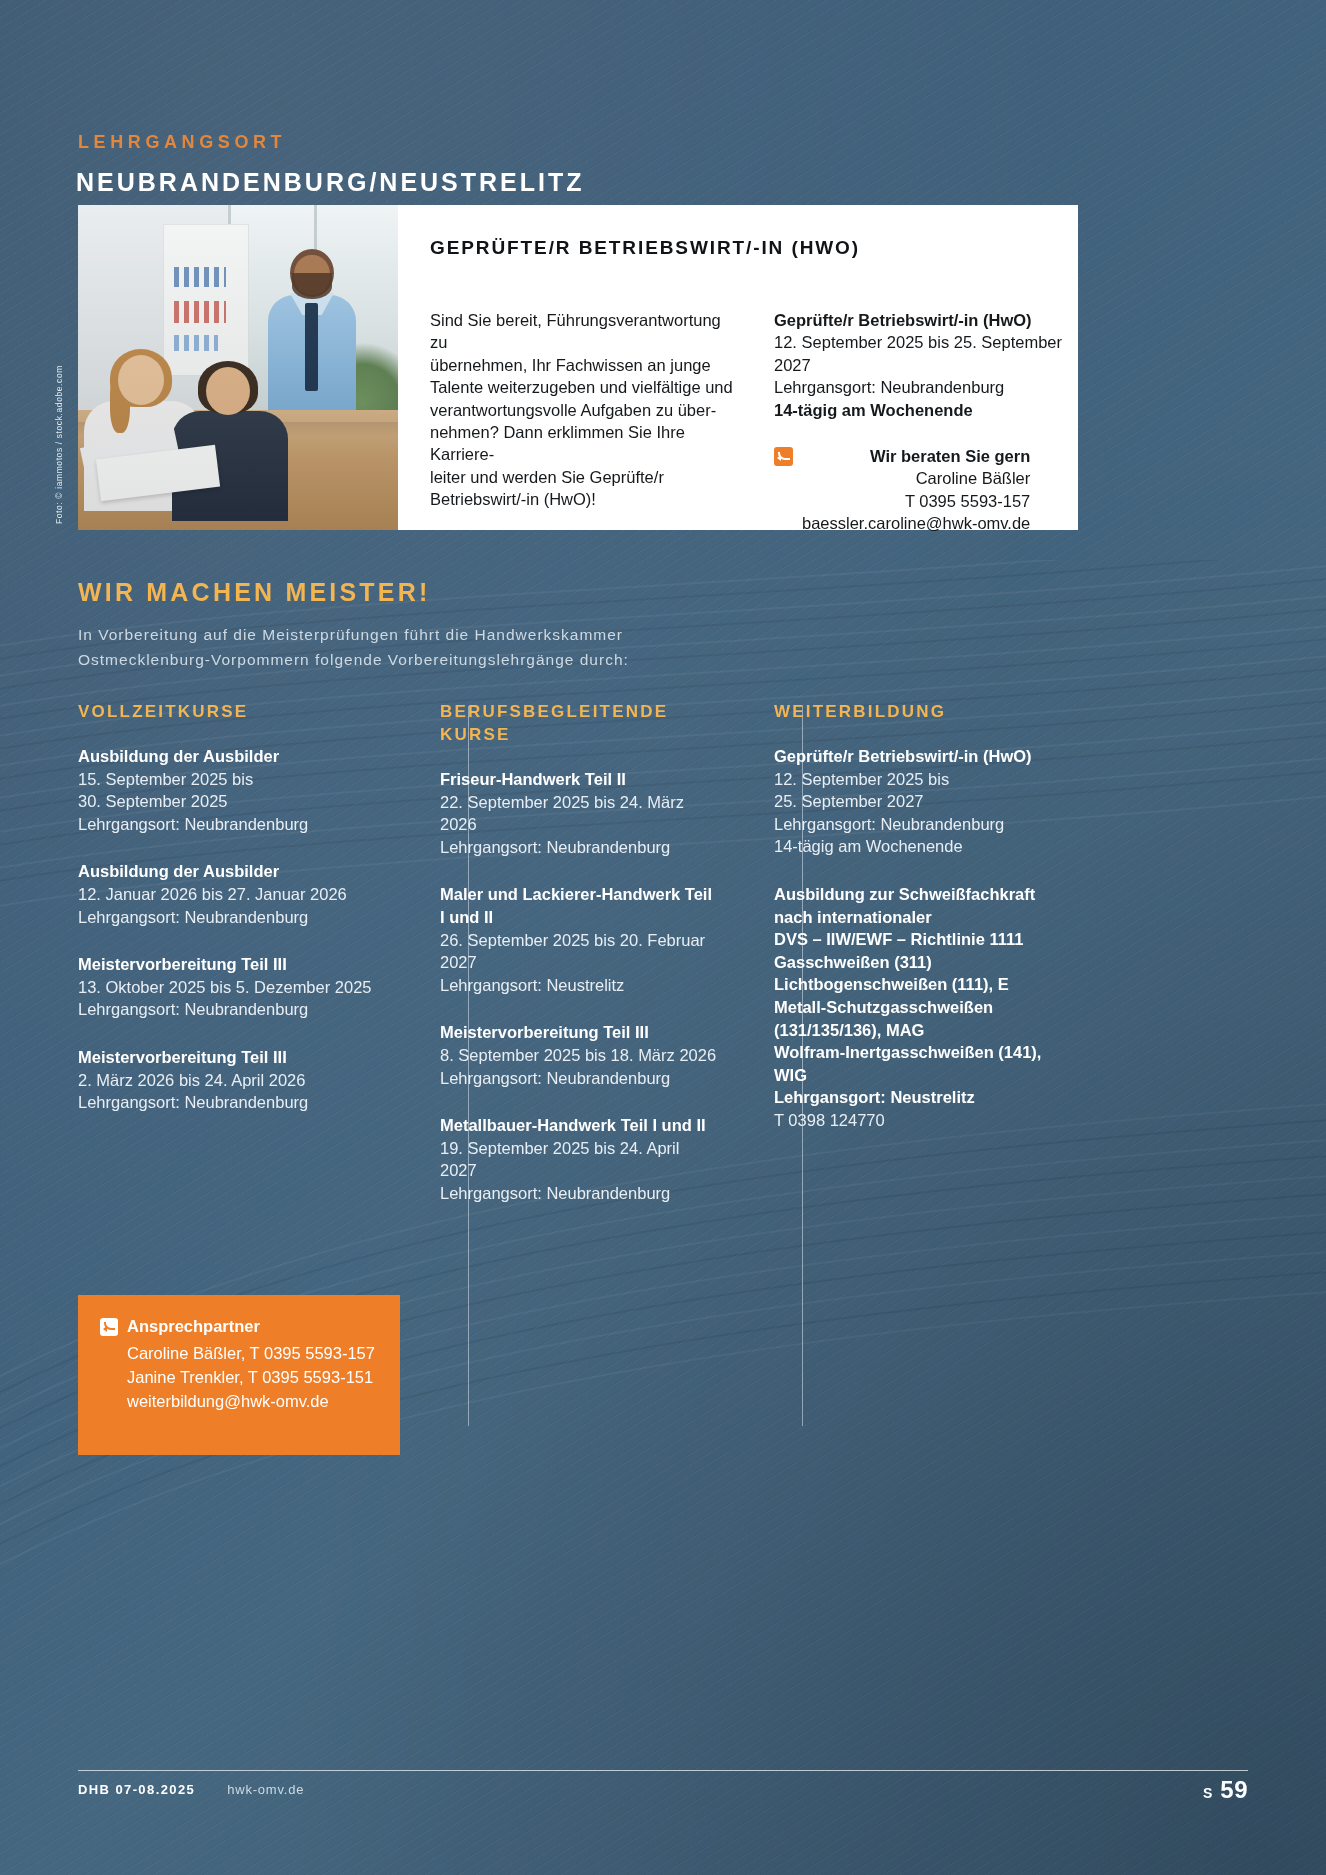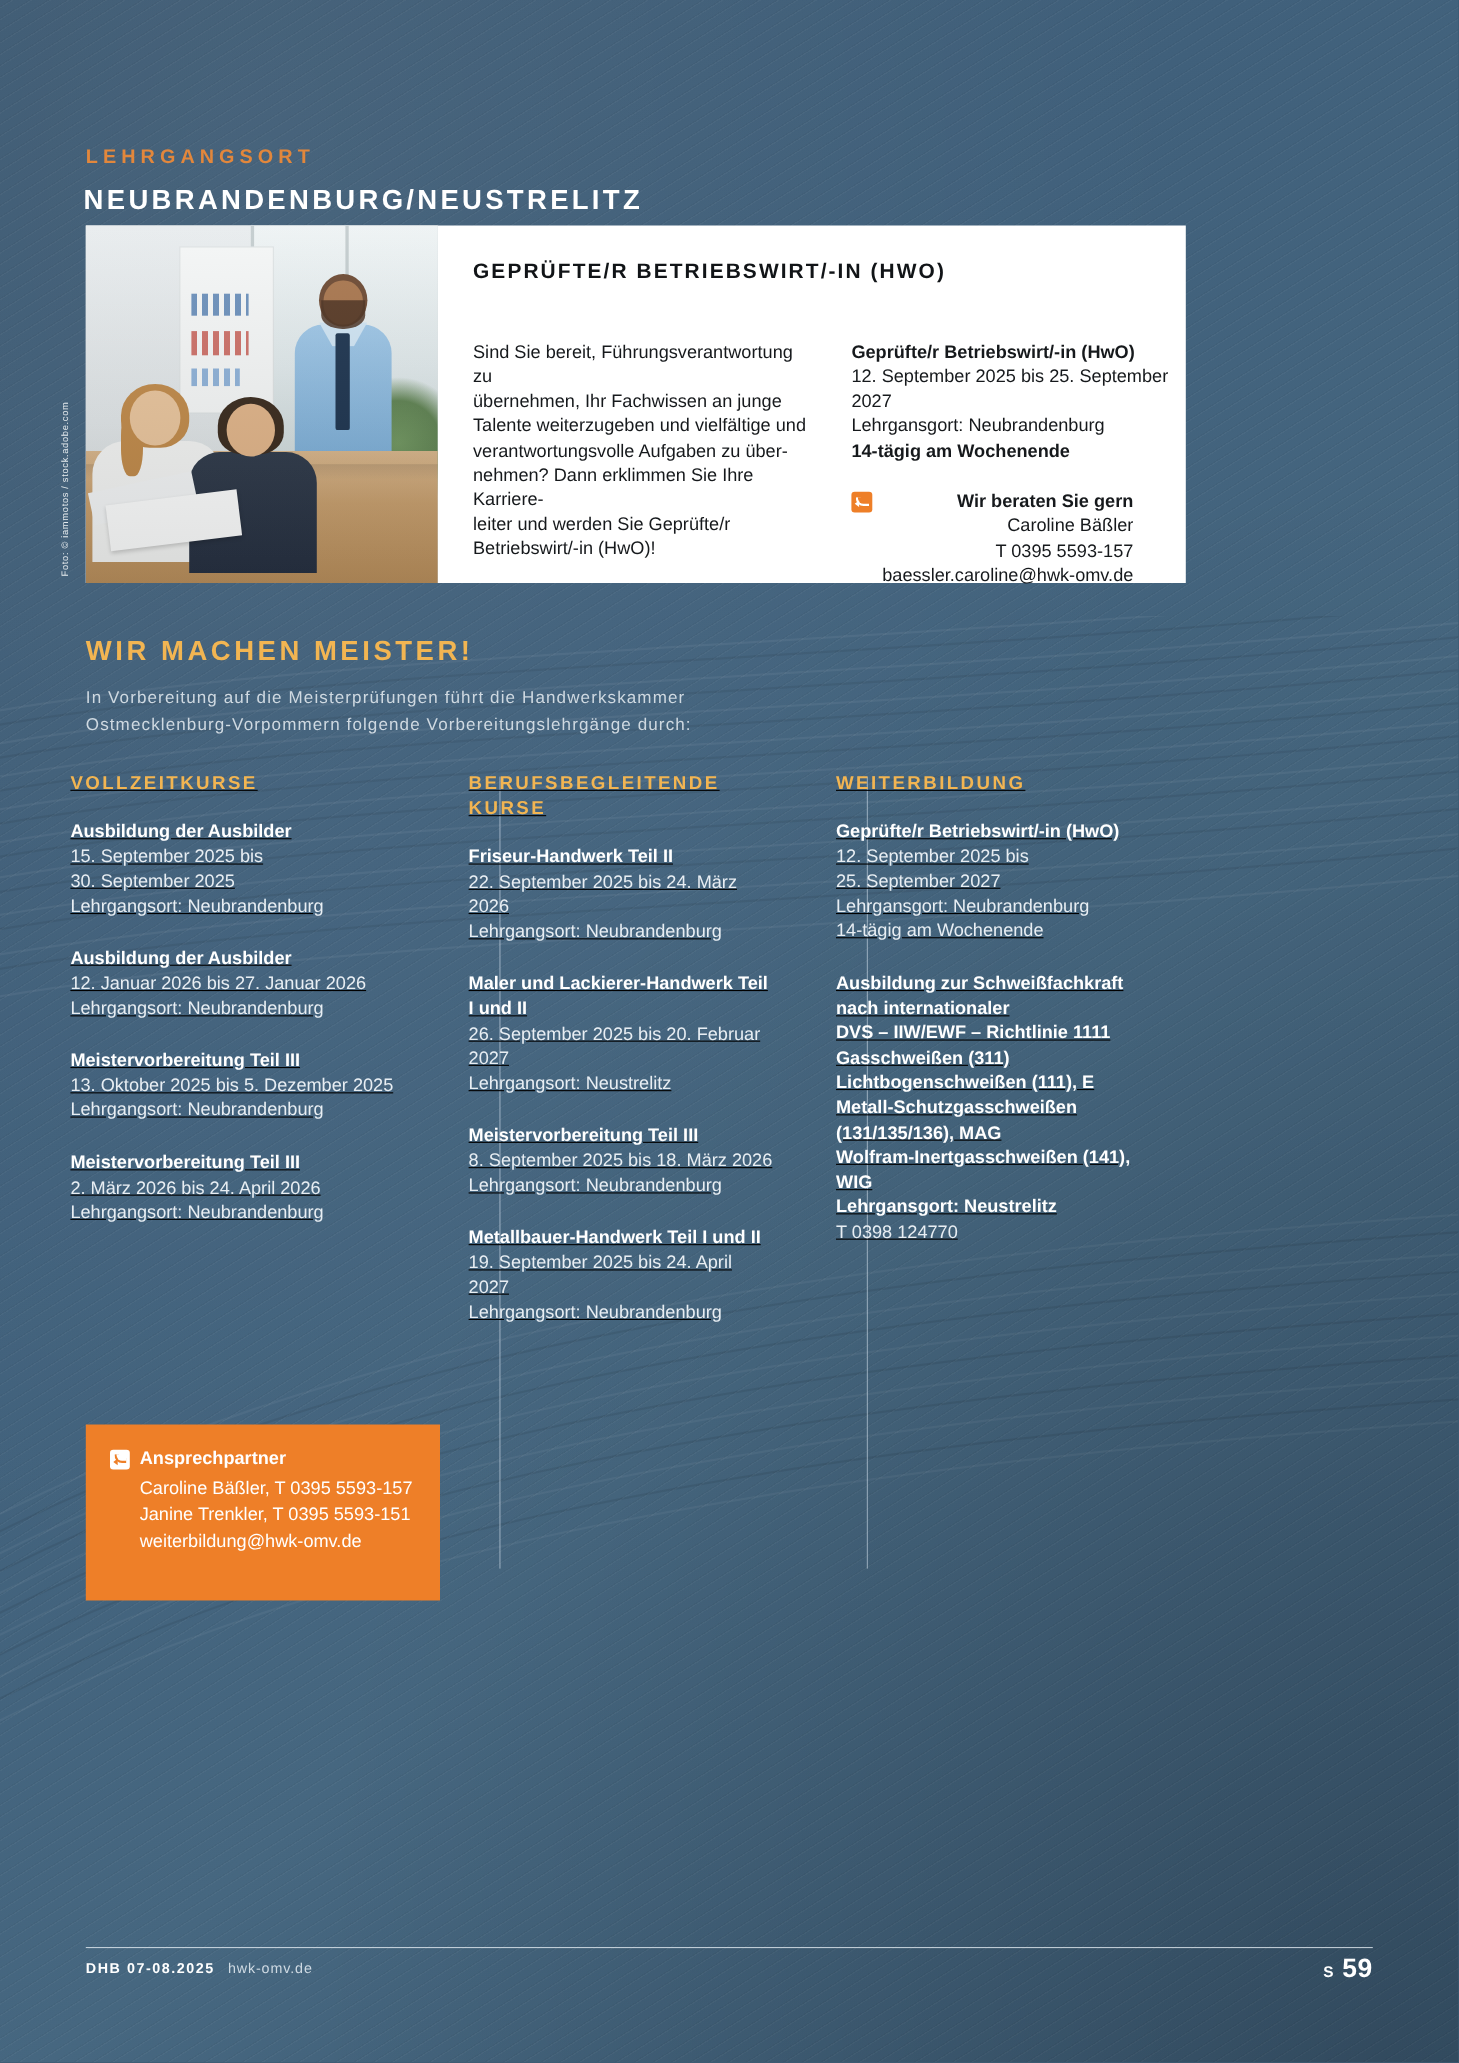--- a/index.html
+++ b/index.html
@@ -156,21 +156,21 @@
   .meister-title{
     position:absolute; left:78px; top:578px;
     font-size:25px; font-weight:700; letter-spacing:3.2px; color:#f2b552;
   }
   .meister-sub{
     position:absolute; left:78px; top:622px; width:700px;
     font-size:15.5px; line-height:25px; letter-spacing:1.0px; color:#cfd9e1;
   }
 
   
-  .cols{ position:absolute; left:64px; top:700px; width:1000px; display:flex;text-decoration:underline; }
+  .cols{ position:absolute; left:78px; top:700px; width:1000px; display:flex; }
   .col{ position:relative; padding-right:28px; }
   .col1{ width:334px; }
   .col2{ width:334px; padding-left:28px; }
   .col3{ width:332px; padding-left:28px; }
   .divider{
     position:absolute; top:6px; width:1px; height:720px; background:rgba(215,228,238,.55);
   }
   .div1{ left:390px; }
   .div2{ left:724px; }
   .col-head{
@@ -204,21 +204,21 @@
     border-right:4.4px solid #ee7f28;
   }
   .ob-title{ font-size:16.5px; font-weight:700; color:#ffffff; line-height:22px; }
   .ob-lines{ margin-top:4px; margin-left:27px; font-size:16.5px; line-height:24px; color:#ffffff; }
 
   
   .footer-line{
     position:absolute; left:78px; right:78px; top:1770px; height:1px; background:rgba(235,242,247,.75);
   }
   .footer{
-    position:absolute; left:78px; top:1782px; display:flex; align-items:baseline; gap:12px;
+    position:absolute; left:78px; top:1782px; display:flex; align-items:baseline; gap:32px;
   }
   .f-issue{ font-size:13px; font-weight:700; letter-spacing:1.4px; color:#ffffff; }
   .f-site{ font-size:13px; letter-spacing:.8px; color:#cfdae3; }
   .footer-right{
     position:absolute; right:78px; top:1776px; display:flex; align-items:baseline; gap:8px;
   }
   .f-s{ font-size:14px; font-weight:700; color:#ffffff; }
   .f-num{ font-size:24px; font-weight:700; color:#ffffff; letter-spacing:.5px; }
 </style>
 </head>

